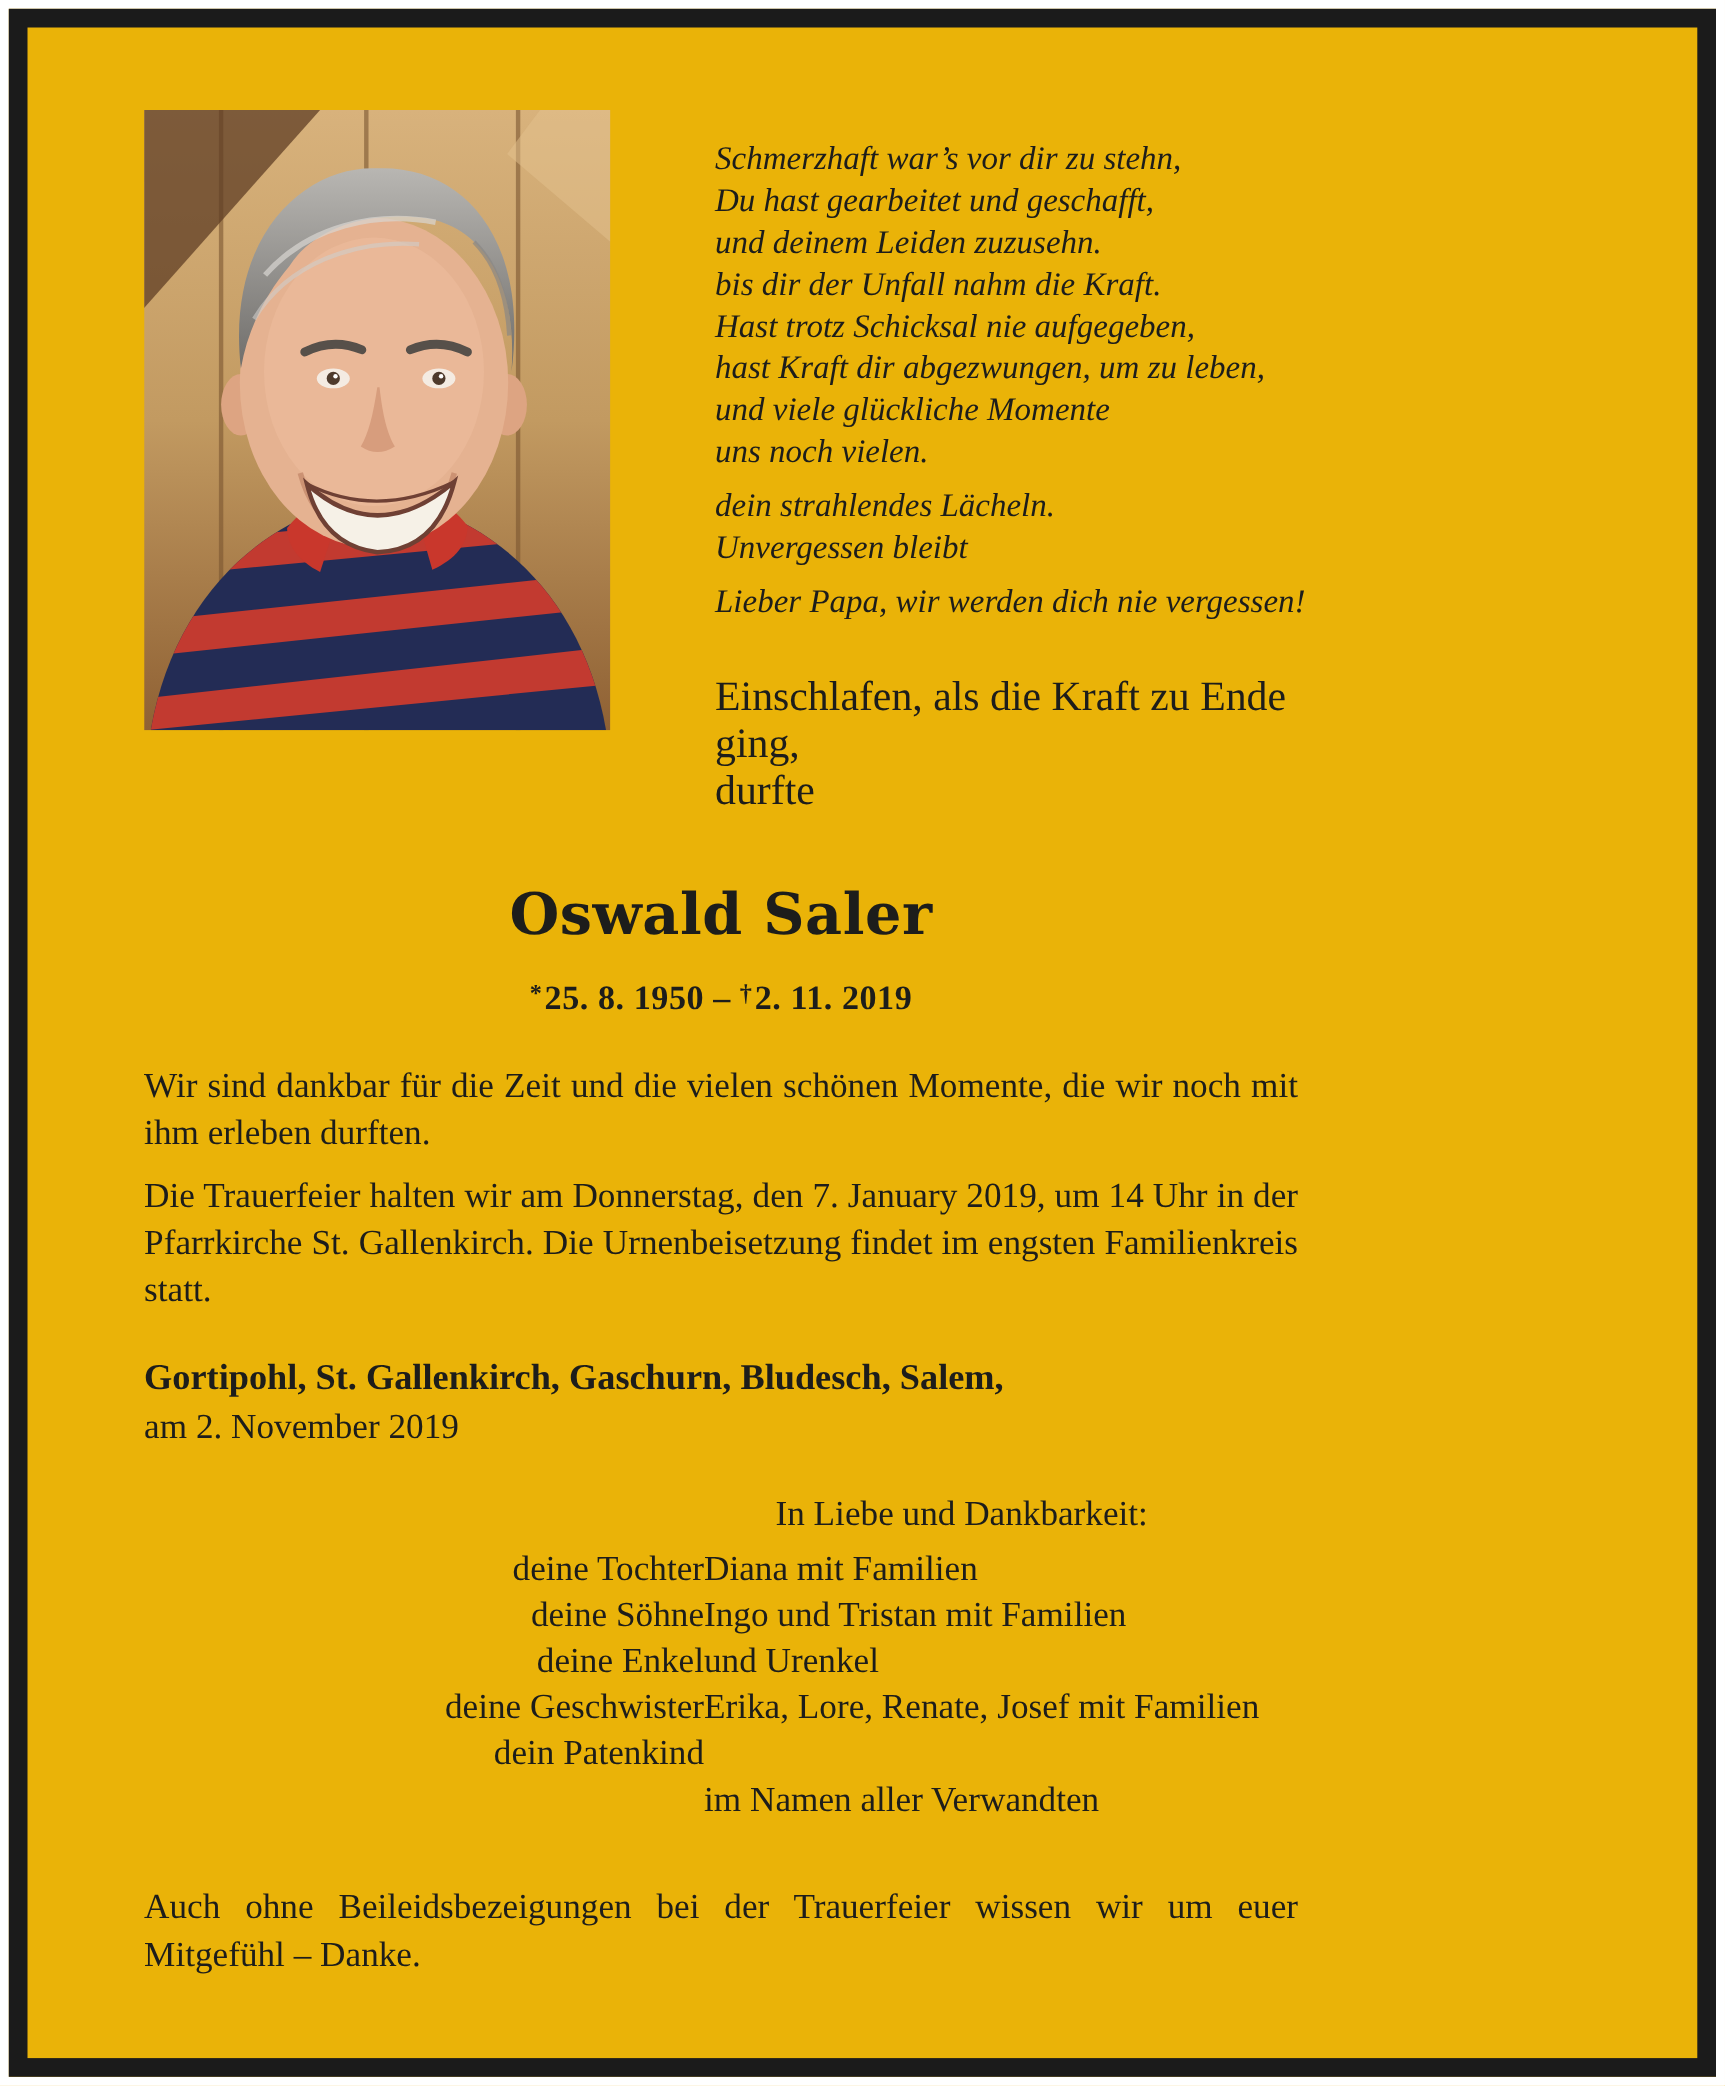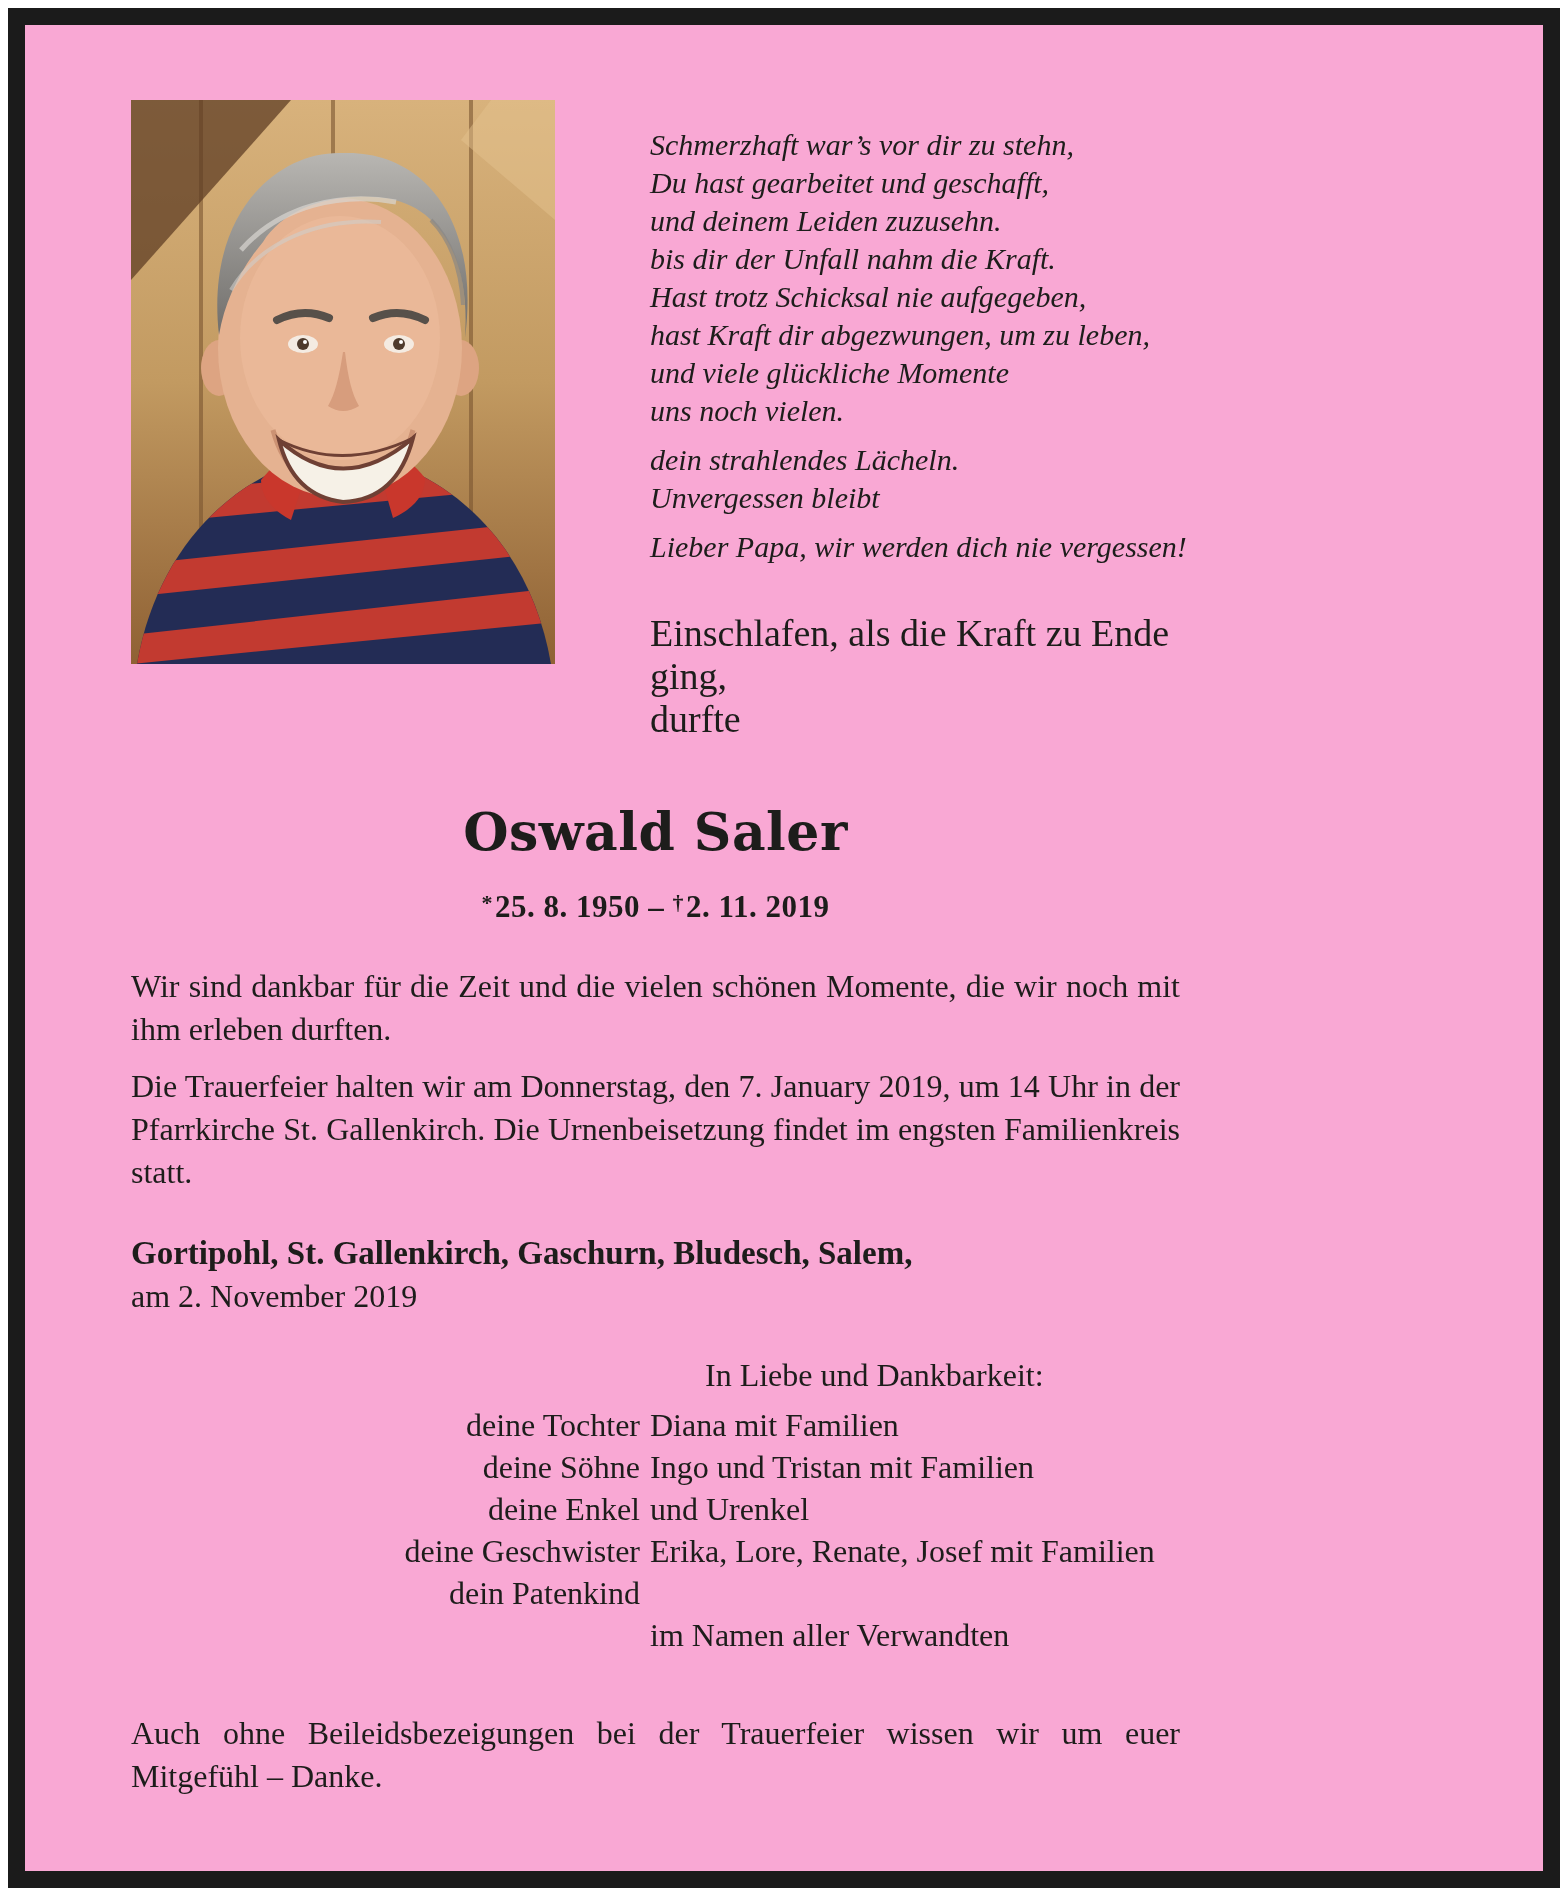--- a/index.html
+++ b/index.html
@@ -13,21 +13,21 @@
     height: 1896px;
     background: #ffffff;
     font-family: "Liberation Serif", serif;
     color: #1d1d1b;
     overflow: hidden;
   }
   .frame {
     position: absolute;
     inset: 8px;
     border: 17px solid #1b1b1b;
-    background: #f9a8d4;
+    background: #eab308;
     box-sizing: border-box;
   }
   .content {
     position: absolute;
     top: 25px;
     left: 25px;
     right: 25px;
     bottom: 25px;
     padding: 50px 338px 40px 81px;
     box-sizing: border-box;
@@ -86,21 +86,20 @@
   }
   .par-thanks  { margin-top: 40px; }
   .par-service { margin-top: 14px; }
   .places { margin-top: 38px; font-size: 32px; line-height: 43px; }
   .places-bold { font-weight: bold; font-size: 33px; }
   .family { margin-top: 36px; font-size: 32px; line-height: 42px; }
   .fam-heading { margin-left: 574px; }
   .fam-grid {
     display: grid;
     grid-template-columns: 509px 1fr;
-    column-gap: 10px;
     margin-top: 8px;
   }
   .fam-role { text-align: right; white-space: nowrap; }
   .fam-rest { text-align: left; white-space: nowrap; }
   .b { font-weight: normal; }
   .closing { margin-top: 56px; }
 </style>
 </head>
 <body>
 

